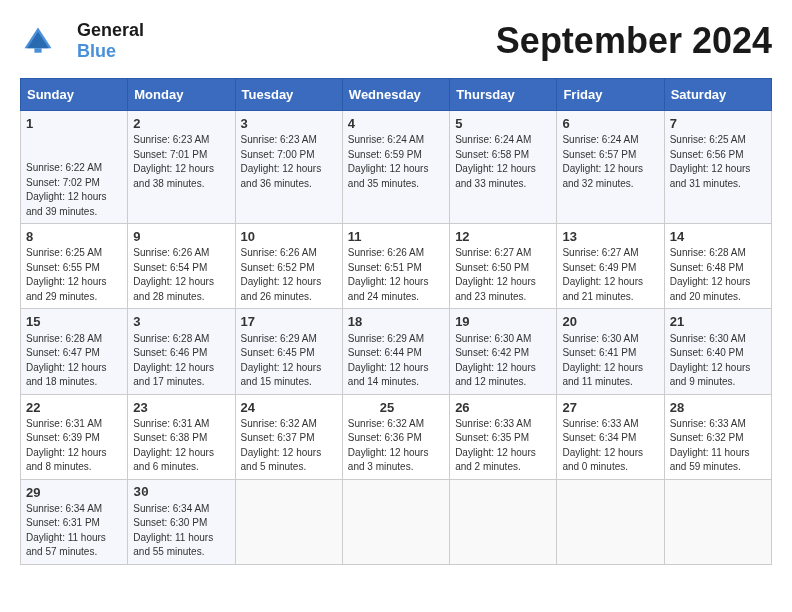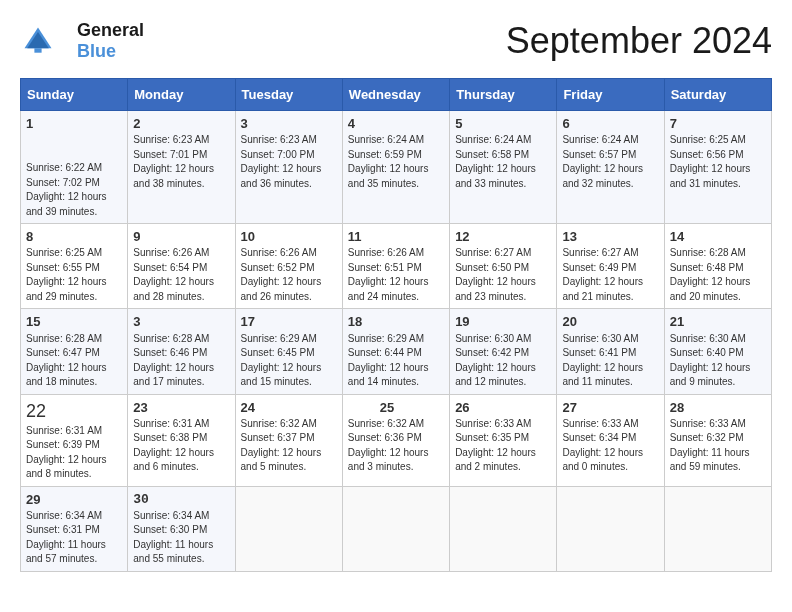--- a/index.html
+++ b/index.html
@@ -23,21 +23,21 @@
     }
     .logo-icon {
       width: 36px;
       height: 36px;
     }
     .title-block {
       text-align: right;
     }
     .month-title {
       font-size: 36px;
-      font-weight: normal;
+      font-weight: bold;
       color: #1a1a1a;
     }
     .location {
       font-size: 16px;
       color: #555;
     }
     table {
       width: 100%;
       border-collapse: collapse;
       font-size: 11px;
@@ -194,21 +194,21 @@
           <span style="font-size:13px;font-weight:bold;display:block;">20</span>
           <div style="font-size:10px;color:#333;line-height:1.45;">Sunrise: 6:30 AM<br>Sunset: 6:41 PM<br>Daylight: 12 hours<br>and 11 minutes.</div>
         </td>
         <td>
           <span style="font-size:13px;font-weight:bold;display:block;">21</span>
           <div style="font-size:10px;color:#333;line-height:1.45;">Sunrise: 6:30 AM<br>Sunset: 6:40 PM<br>Daylight: 12 hours<br>and 9 minutes.</div>
         </td>
       </tr>
       <tr>
         <td>
-          <span style="font-size:18px;font-weight:normal;display:block;">22</span>
+          <span style="font-size:13px;font-weight:bold;display:block;">22</span>
           <div style="font-size:10px;color:#333;line-height:1.45;">Sunrise: 6:31 AM<br>Sunset: 6:39 PM<br>Daylight: 12 hours<br>and 8 minutes.</div>
         </td>
         <td>
           <span style="font-size:13px;font-weight:bold;display:block;">23</span>
           <div style="font-size:10px;color:#333;line-height:1.45;">Sunrise: 6:31 AM<br>Sunset: 6:38 PM<br>Daylight: 12 hours<br>and 6 minutes.</div>
         </td>
         <td>
           <span style="font-size:13px;font-weight:bold;display:block;">24</span>
           <div style="font-size:10px;color:#333;line-height:1.45;">Sunrise: 6:32 AM<br>Sunset: 6:37 PM<br>Daylight: 12 hours<br>and 5 minutes.</div>
         </td>

